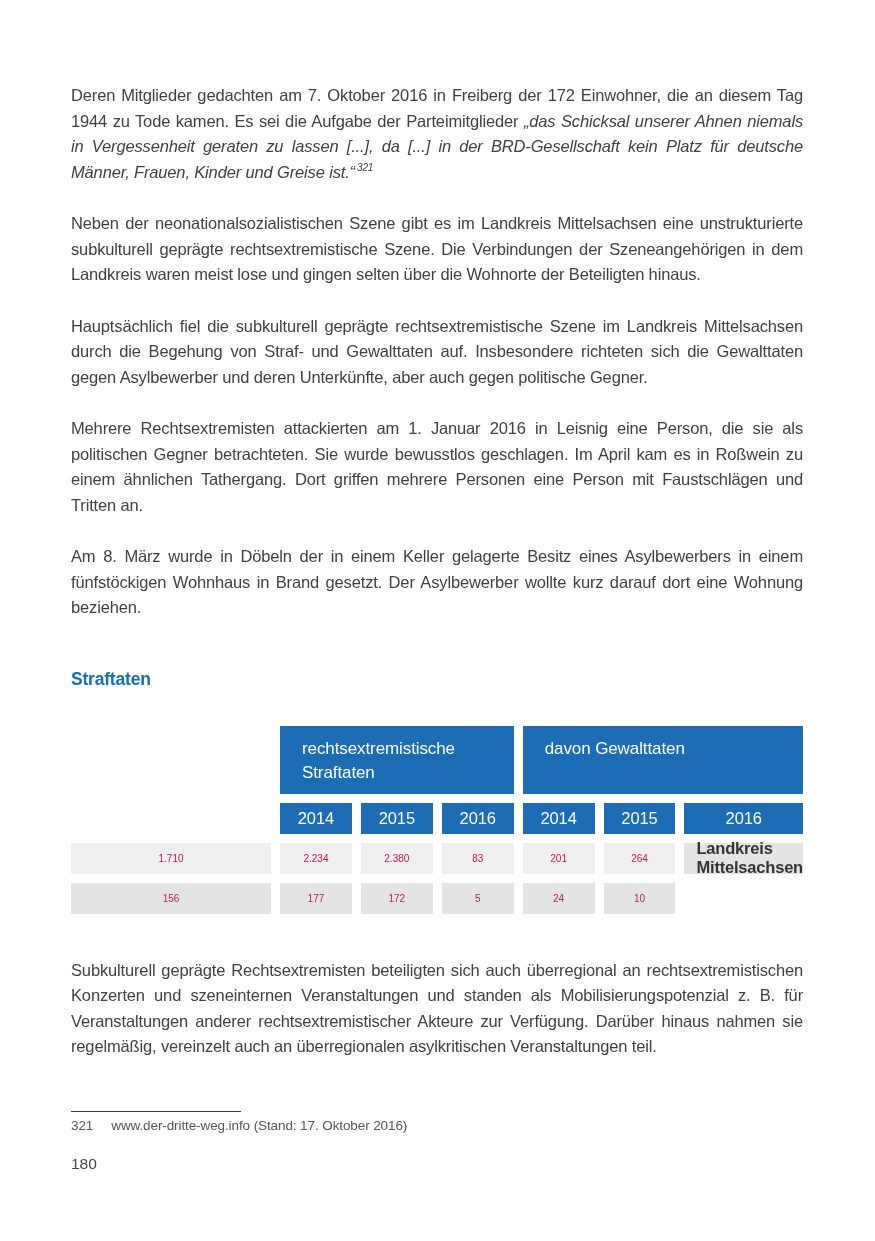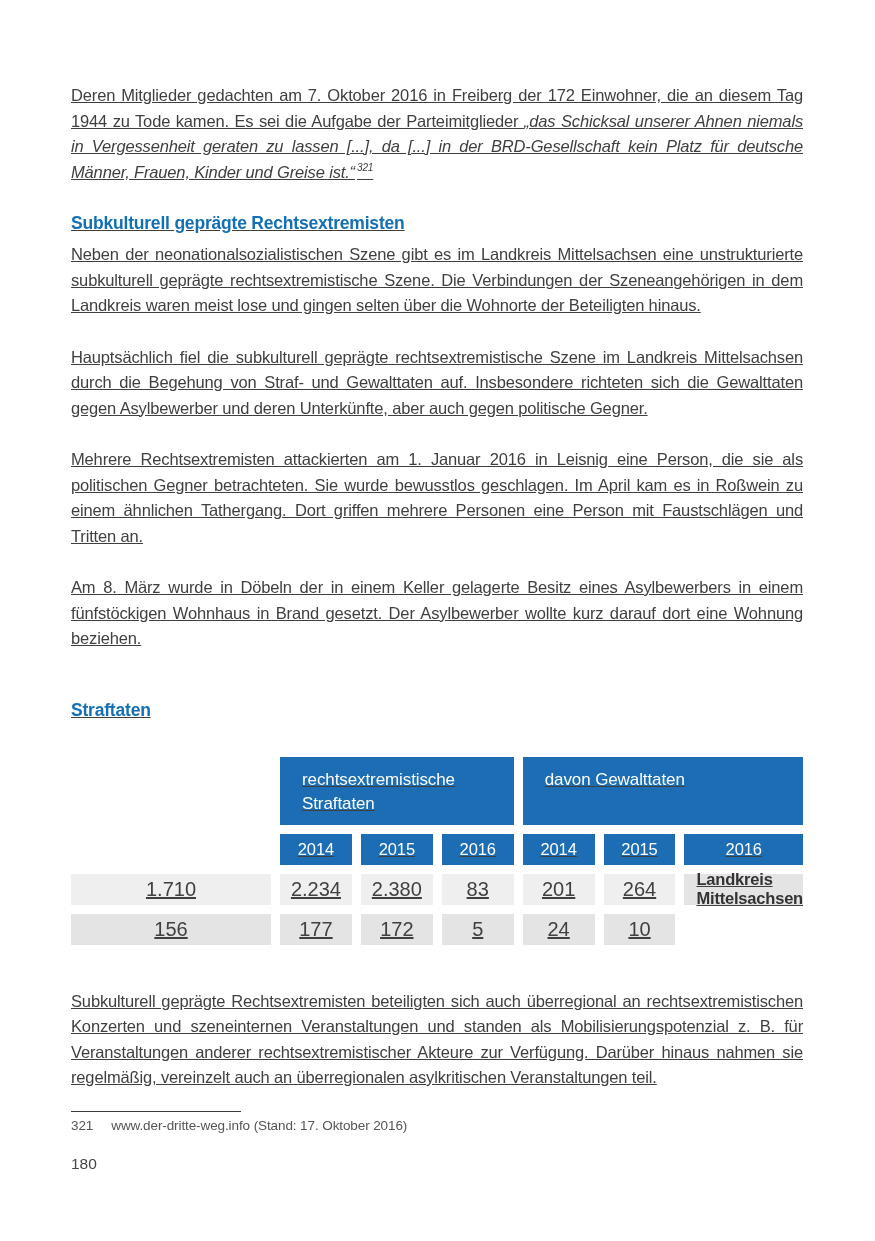--- a/index.html
+++ b/index.html
@@ -11,21 +11,21 @@
     position: relative;
     width: 875px;
     height: 1241px;
     background: #ffffff;
     font-family: "Liberation Sans", sans-serif;
     color: #3f3f3f;
     box-sizing: border-box;
     padding: 83px 72px 0 71px;
     overflow: hidden;
   }
-  .content { width: 732px; text-decoration: underline; }
+  .content { width: 732px; }
   p.body-text {
     margin: 0 0 26px 0;
     font-size: 16.5px;
     line-height: 25.5px;
     text-align: justify;
     letter-spacing: -0.15px;
     color: #3f3f3f;
   }
   p.body-text .quote-italic { font-style: italic; }
   sup.fn-ref {
@@ -89,22 +89,22 @@
     font-size: 16.5px;
     color: #333333;
     letter-spacing: -0.2px;
   }
   .value-cell {
     box-sizing: border-box;
     height: 31px;
     display: flex;
     align-items: center;
     justify-content: center;
-    font-size: 20px;
-    color: #404040;
+    font-size: 10px;
+    color: #be185d;
   }
   .row-shade-1 { background: #efefef; }
   .row-shade-2 { background: #e4e4e4; }
 
   
   .footnote-block {
     position: absolute;
     left: 71px;
     bottom: 0;
     width: 732px;
@@ -131,21 +131,20 @@
   }
 </style>
 </head>
 <body>
 
 <div class="page">
   <div class="content">
 
     <p class="body-text"><span>Deren Mitglieder gedachten am 7. Oktober 2016 in Freiberg der 172 Einwohner, die an diesem Tag 1944 zu Tode kamen. Es sei die Aufgabe der Parteimitglieder </span><span class="quote-italic">„das Schicksal unserer Ahnen niemals in Vergessenheit geraten zu lassen [...], da [...] in der BRD-Gesellschaft kein Platz für deutsche Männer, Frauen, Kinder und Greise ist.“</span><sup class="fn-ref">321</sup></p>
 
-    <h2 class="section-heading">Subkulturell geprägte Rechtsextremisten</h2>
 
     <p class="body-text">Neben der neonationalsozialistischen Szene gibt es im Landkreis Mittelsachsen eine unstrukturierte subkulturell geprägte rechtsextremistische Szene. Die Verbindungen der Szeneangehörigen in dem Landkreis waren meist lose und gingen selten über die Wohnorte der Beteiligten hinaus.</p>
 
     <p class="body-text">Hauptsächlich fiel die subkulturell geprägte rechtsextremistische Szene im Landkreis Mittelsachsen durch die Begehung von Straf- und Gewalttaten auf. Insbesondere richteten sich die Gewalttaten gegen Asylbewerber und deren Unterkünfte, aber auch gegen politische Gegner.</p>
 
     <p class="body-text">Mehrere Rechtsextremisten attackierten am 1. Januar 2016 in Leisnig eine Person, die sie als politischen Gegner betrachteten. Sie wurde bewusstlos geschlagen. Im April kam es in Roßwein zu einem ähnlichen Tathergang. Dort griffen mehrere Personen eine Person mit Faustschlägen und Tritten an.</p>
 
     <p class="body-text">Am 8. März wurde in Döbeln der in einem Keller gelagerte Besitz eines Asylbewerbers in einem fünfstöckigen Wohnhaus in Brand gesetzt. Der Asylbewerber wollte kurz darauf dort eine Wohnung beziehen.</p>
 
     <h2 class="section-heading standalone">Straftaten</h2>

